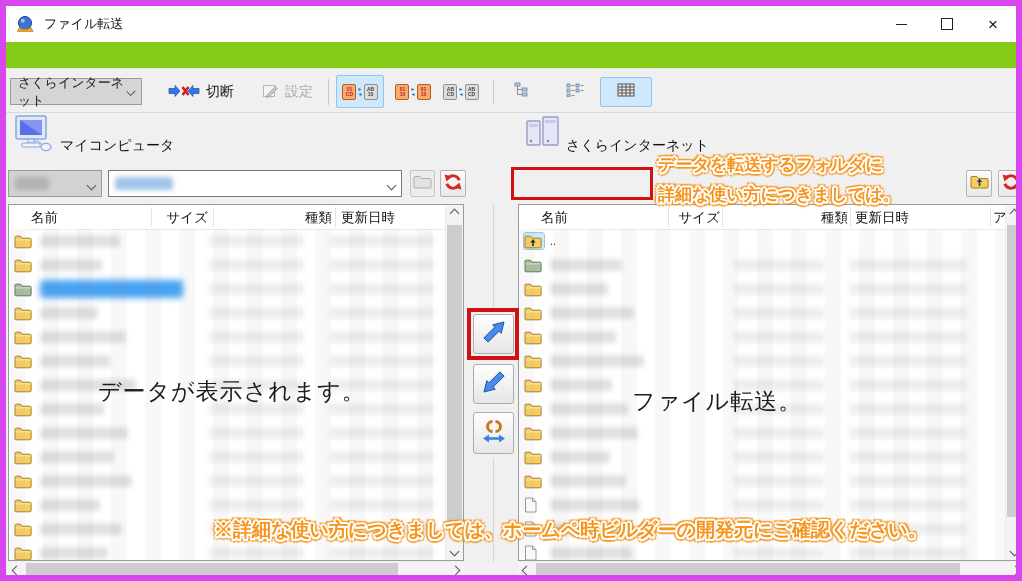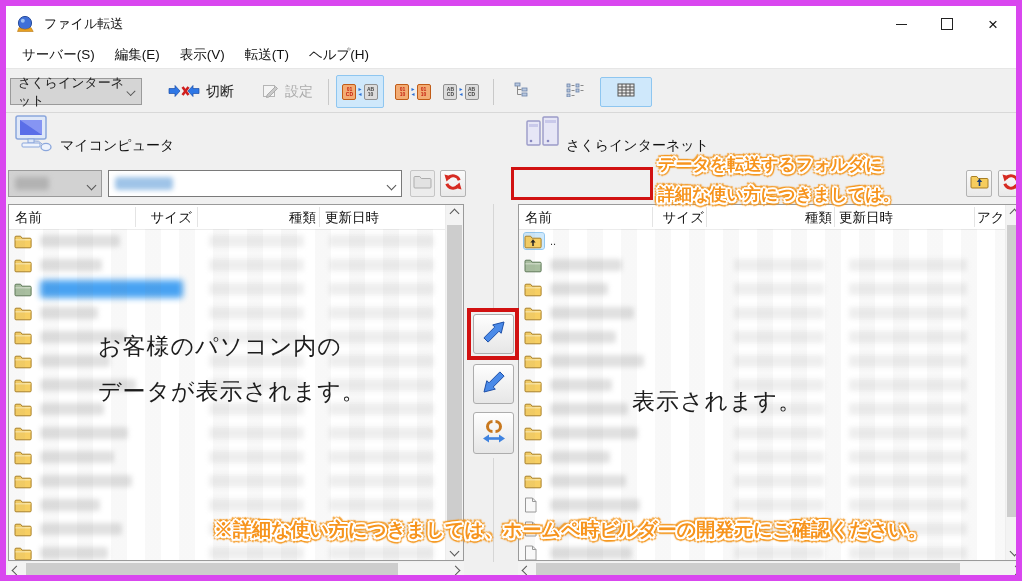--- a/index.html
+++ b/index.html
@@ -50,21 +50,21 @@
   .combo.drive{background:#d2d2d2;border-color:#9a9a9a}
   .combo-blob{height:13px;border-radius:3px;filter:blur(2.5px)}
   .iconbtn{position:absolute;width:26px;height:27px;background:linear-gradient(#fbfbfb,#e9e9e9);
            border:1px solid #b3b3b3;border-radius:2px;display:flex;align-items:center;justify-content:center;box-sizing:border-box}
   .iconbtn.disabled{background:#ececec;border-color:#c6c6c6}
   .selpath{display:flex;align-items:center;background:#2e7bd6;color:#fff;height:18px;margin-left:4px;
            padding:0 3px;font-family:"DejaVu Sans Mono",monospace;font-size:12px;font-weight:bold}
   .selblur{width:32px;height:12px;background:#a6c8ef;filter:blur(2px);border-radius:2px;margin:0 1px}
   
   .listbox{position:absolute;background:#fff;border:1px solid #9a9a9a;box-sizing:border-box}
-  .lhead{position:absolute;top:0;left:0;right:17px;height:24px;background:#fff;border-bottom:1px solid #ececec;
+  .lhead{position:absolute;top:0;left:16px;right:17px;height:24px;background:#fff;border-bottom:1px solid #ececec;
          font-size:13.5px;color:#111;overflow:hidden}
   .hcol{position:absolute;top:4px;white-space:nowrap}
   .hdiv{position:absolute;top:2px;width:1px;height:20px;background:#e4e4e4}
   .rows{position:absolute;top:24px;left:0;right:17px;bottom:0;overflow:hidden}
   .rows::after{content:'';position:absolute;inset:0;pointer-events:none;
         background:repeating-linear-gradient(90deg,rgba(120,120,120,.05) 0 16px,rgba(255,255,255,0) 16px 34px)}
   .row{height:24px;display:flex;align-items:center;padding-left:5px;position:relative}
   .ric{width:20px;height:16px;display:flex;align-items:center}
   .ric.ihl{background:#cfe9fb;outline:1px solid #93c7ef;border-radius:2px}
   .rlabel{font-size:11px;color:#333;margin-left:6px}
@@ -113,27 +113,20 @@
         </span>
       <span class="wbtn">
           <span class="glyph-max"></span>
         </span>
       <span class="wbtn">
           <span class="glyph-close">×</span>
         </span>
     </span>
   </div>
 
-  <div class="menubar">
-    <span class="mitem">サーバー(S)</span>
-    <span class="mitem">編集(E)</span>
-    <span class="mitem">表示(V)</span>
-    <span class="mitem">転送(T)</span>
-    <span class="mitem">ヘルプ(H)</span>
-  </div>
 
   <div class="toolbar">
     <span class="host-select">
       <span>さくらインターネット</span>
       <i class="chev cdown"></i>
     </span>
     <span class="tbar-btn" style="left:162px">
       <span><svg width="32" height="14" viewBox="0 0 32 14">
             <polygon points="1,4.5 7,4.5 7,1.5 12,7 7,12.5 7,9.5 1,9.5" fill="#2e77e6" stroke="#1b4ea8" stroke-width="0.7"></polygon>
             <path d="M14.5 3 L20.5 11 M20.5 3 L14.5 11" stroke="#cf1f1f" stroke-width="2.6"></path>
@@ -674,21 +667,20 @@
       <span><svg width="26" height="26" viewBox="0 0 26 26">
             <path d="M11.5 3.5 A5 5 0 1 0 11.5 13.5" fill="none" stroke="#c8781e" stroke-width="3"></path>
             <path d="M14.5 3.5 A5 5 0 1 1 14.5 13.5" fill="none" stroke="#c8781e" stroke-width="3"></path>
             <path d="M6 20.5 H20" stroke="#3f83e0" stroke-width="2.6"></path>
             <polygon points="2,20.5 8,16.5 8,24.5" fill="#3f83e0"></polygon>
             <polygon points="24,20.5 18,16.5 18,24.5" fill="#3f83e0"></polygon>
           </svg></span>
     </span>
     <span class="red-rect" style="left:461px;top:195px;width:52px;height:52px;border-width:4px"></span>
 
-    <span class="note-black" style="left:92px;top:218px">お客様のパソコン内の</span>
     <span class="note-black" style="left:92px;top:263px">データが表示されます。</span>
-    <span class="note-black" style="left:626px;top:273px">表示されます。</span>
+    <span class="note-black" style="left:626px;top:273px">ファイル転送。</span>
 
     <span class="note-orange" style="left:652px;top:40px;font-size:17px">データを転送するフォルダに</span>
     <span class="note-orange" style="left:652px;top:70px;font-size:17px">詳細な使い方につきましては。</span>
     <span class="note-orange" style="left:208px;top:404px;font-size:19px">※詳細な使い方につきましては、ホームペ時ビルダーの開発元にご確認ください。</span>
   </div>
 </div>
 
 </body></html>

